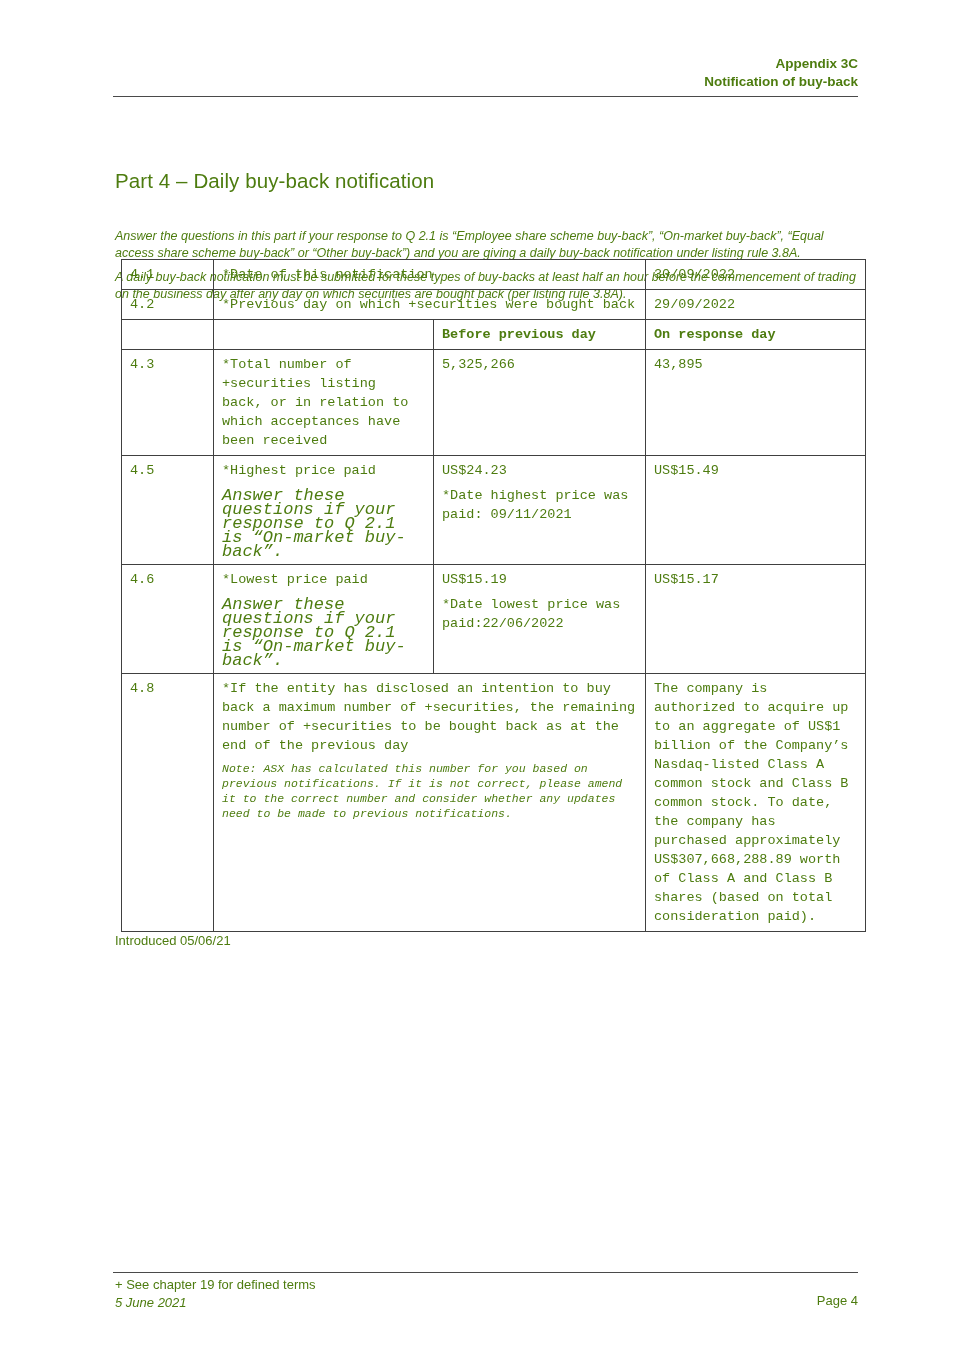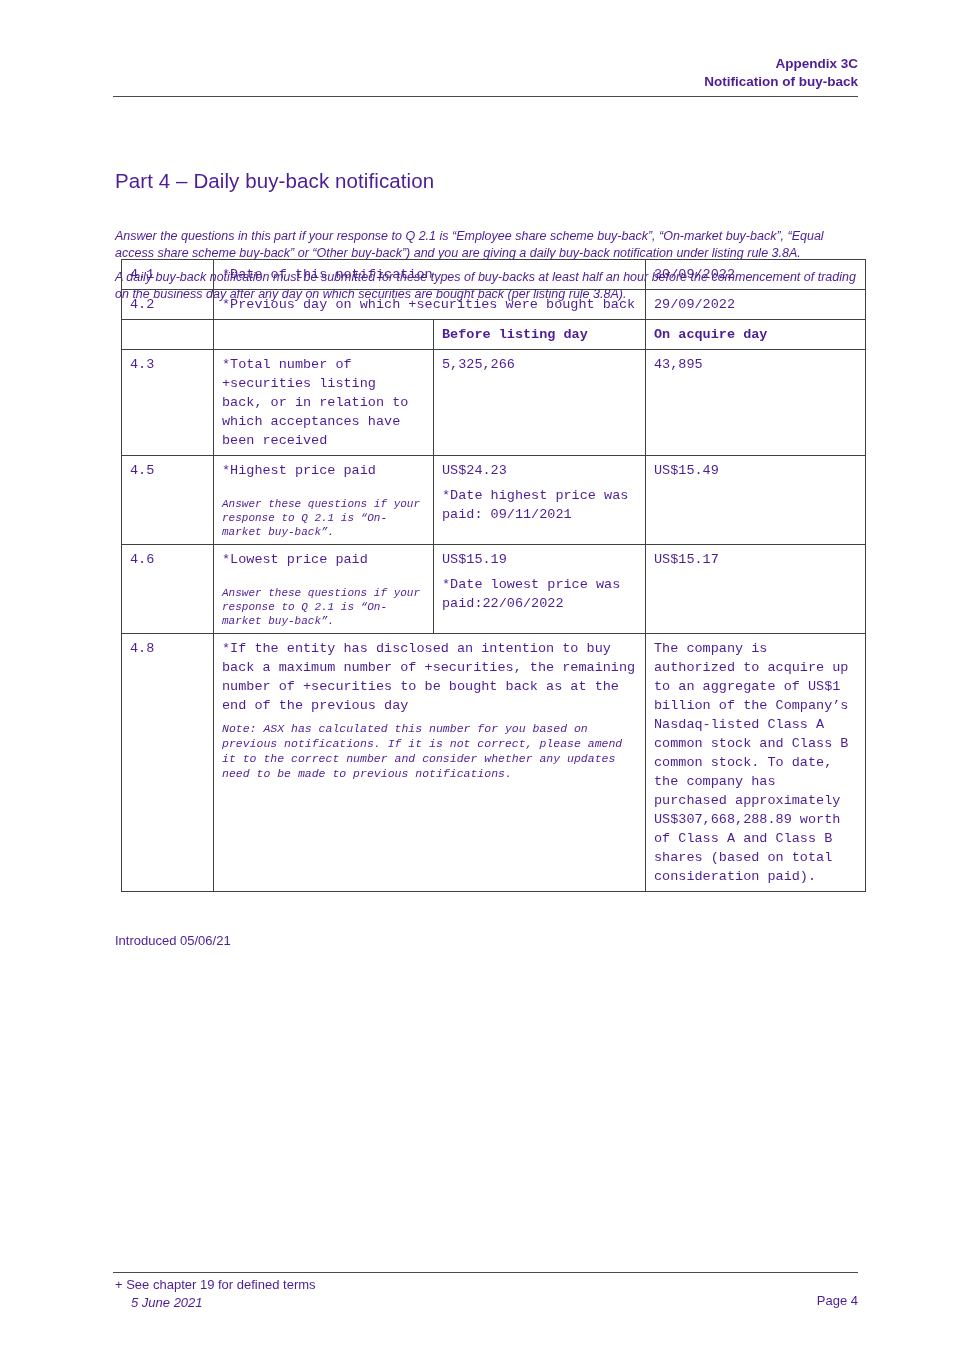--- a/index.html
+++ b/index.html
@@ -4,21 +4,21 @@
 <style>
   * { margin: 0; padding: 0; box-sizing: border-box; }
   html, body { background: #e8e8e8; }
   .page {
     position: relative;
     width: 965px;
     height: 1365px;
     margin: 0 auto;
     background: #ffffff;
     font-family: "Liberation Sans", sans-serif;
-    color: #4c1d95;
+    color: #4d7c0f;
     overflow: hidden;
   }
   .doc-header {
     position: absolute;
     top: 55px;
     left: 115px;
     width: 743px;
     text-align: right;
     font-weight: bold;
     font-size: 13.5px;
@@ -64,23 +64,23 @@
     border: 1px solid #404040;
     vertical-align: top;
     padding: 5px 9px 5px 8px;
     font-size: 13.5px;
     line-height: 19px;
   }
   td.qnum { padding-left: 9px; }
   .colhead { font-weight: bold; }
   .cell-note {
     font-style: italic;
-    font-size: 11px;
+    font-size: 17px;
     line-height: 14px;
-    margin-top: 17px;
+    margin-top: 9px;
   }
   .val-line + .val-line { margin-top: 6px; }
   .q48-note {
     font-style: italic;
     font-size: 11.5px;
     line-height: 15px;
     margin-top: 6px;
   }
   td.answer48 { line-height: 18.8px; }
   .introduced {
@@ -96,21 +96,21 @@
     width: 745px;
     border-top: 1px solid #4a4a4a;
   }
   .footer-left {
     position: absolute;
     top: 1276px;
     left: 115px;
     font-size: 13px;
     line-height: 17.5px;
   }
-  .footer-date { font-style: italic; margin-left: 16px; }
+  .footer-date { font-style: italic; }
   .footer-page {
     position: absolute;
     top: 1293px;
     right: 107px;
     font-size: 13px;
     padding-left: 30px;
   }
 </style>
 </head>
 <body>
@@ -144,22 +144,22 @@
         <td>30/09/2022</td>
       </tr>
       <tr style="height:29px">
         <td class="qnum">4.2</td>
         <td colspan="2">*Previous day on which +securities were bought back</td>
         <td>29/09/2022</td>
       </tr>
       <tr style="height:28px">
         <td></td>
         <td></td>
-        <td class="colhead">Before listing day</td>
-        <td class="colhead">On acquire day</td>
+        <td class="colhead">Before previous day</td>
+        <td class="colhead">On response day</td>
       </tr>
       <tr style="height:104px">
         <td class="qnum">4.3</td>
         <td>*Total number of +securities listing back, or in relation to which acceptances have been received</td>
         <td>5,325,266</td>
         <td>43,895</td>
       </tr>
       <tr style="height:79px">
         <td class="qnum">4.5</td>
         <td>

